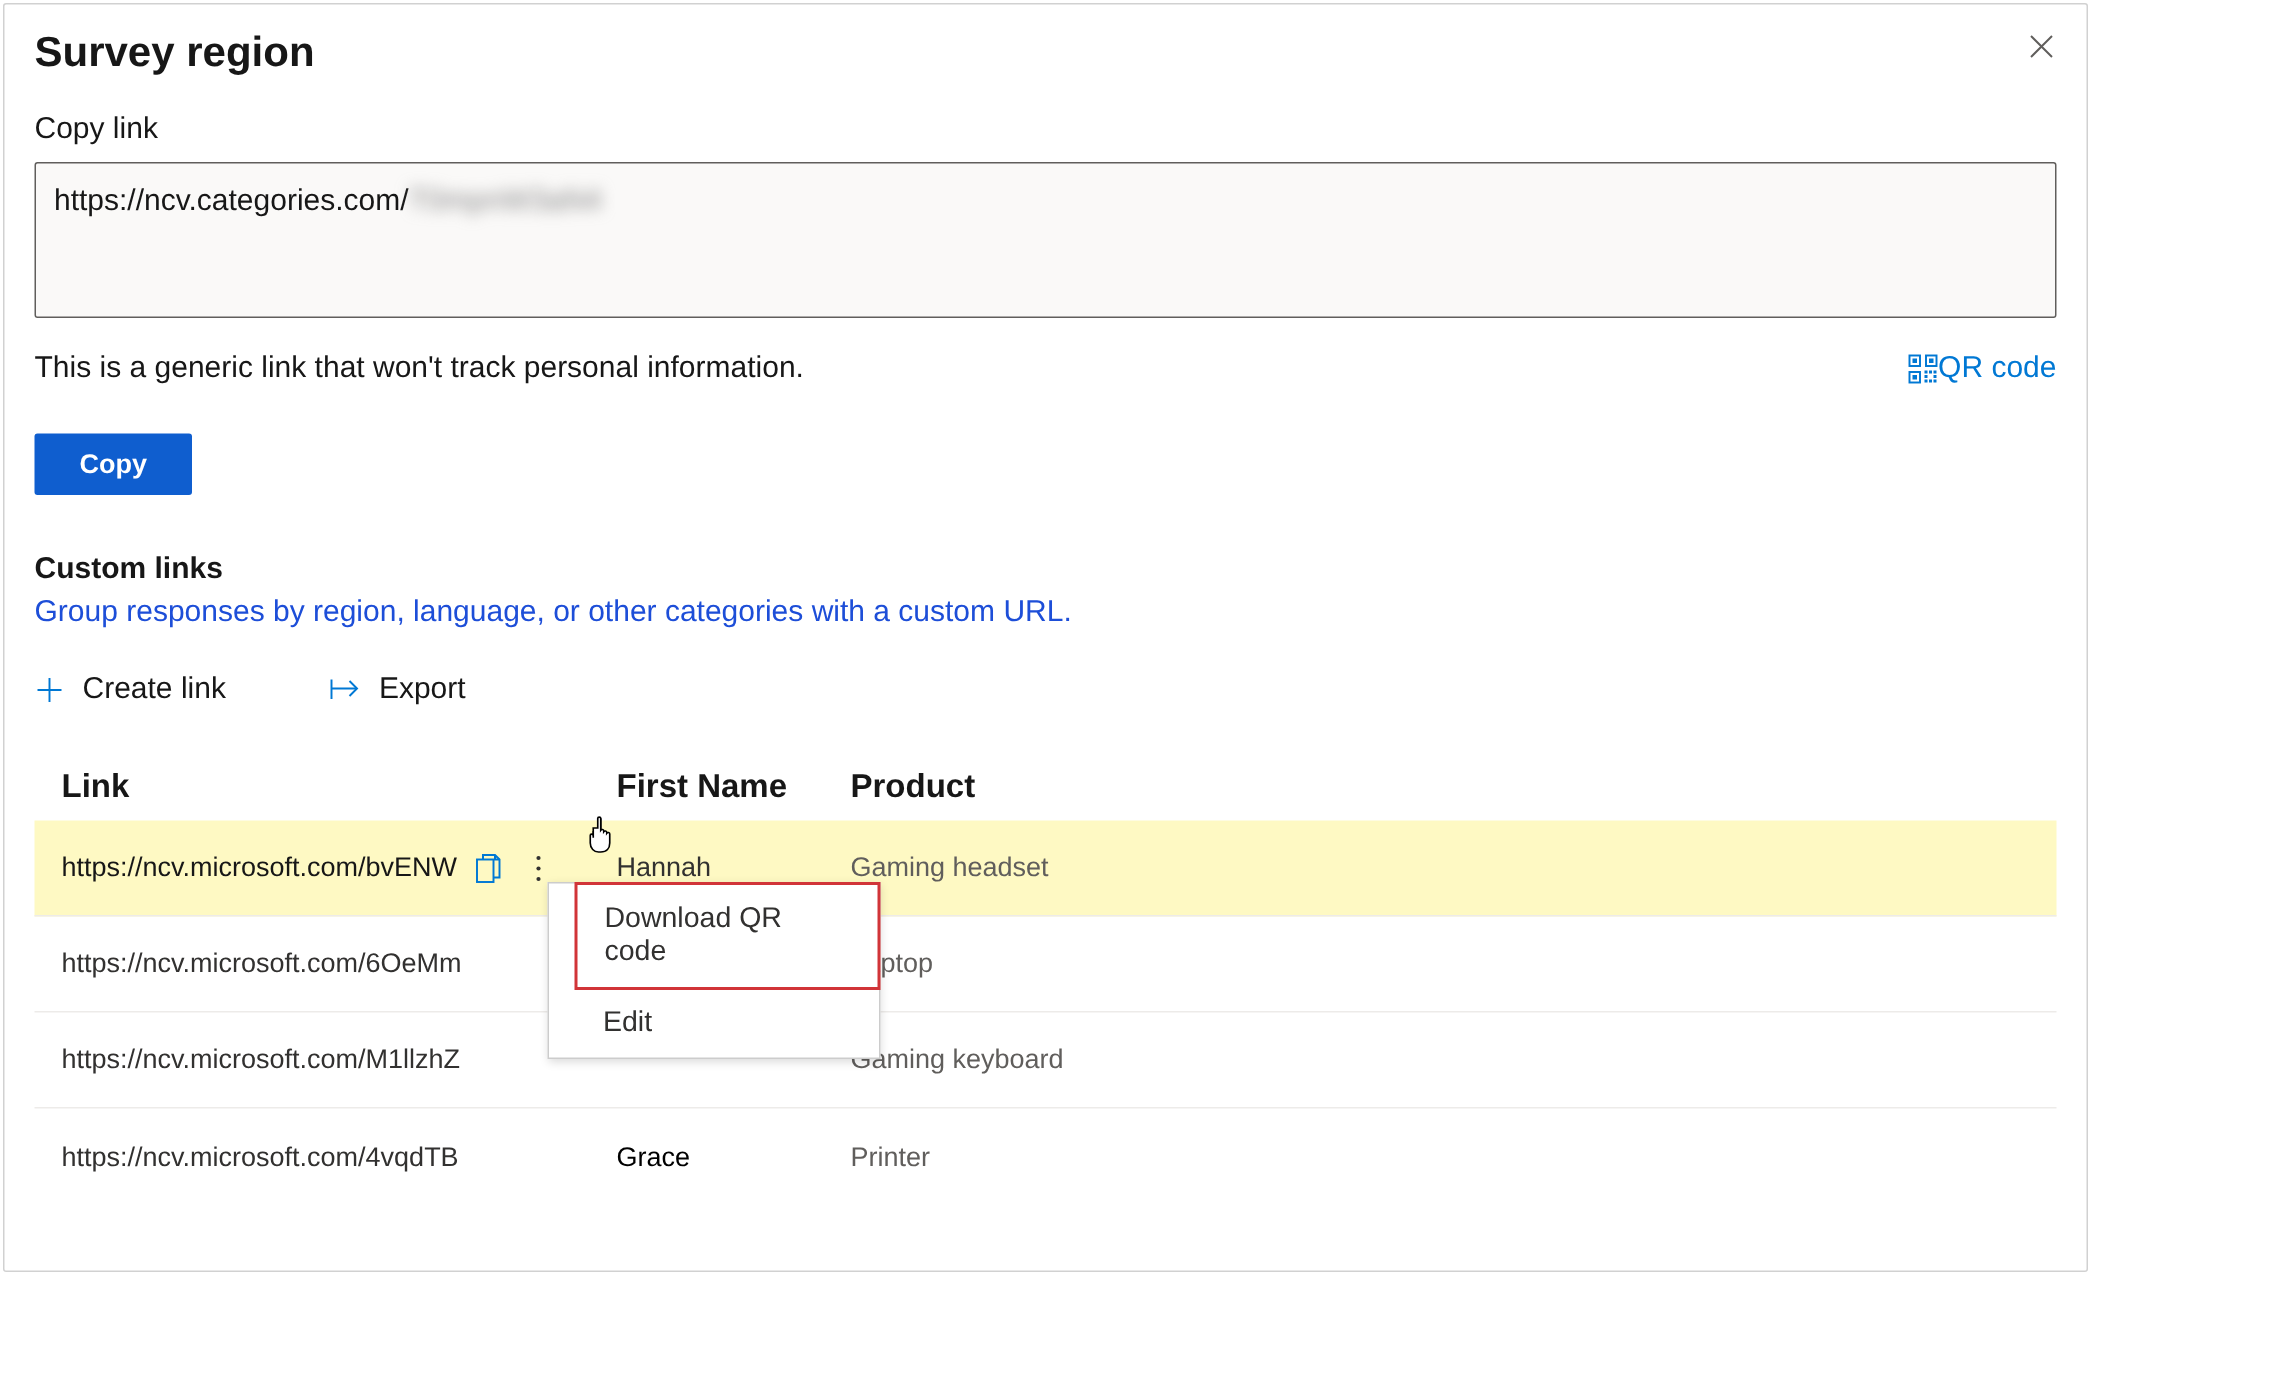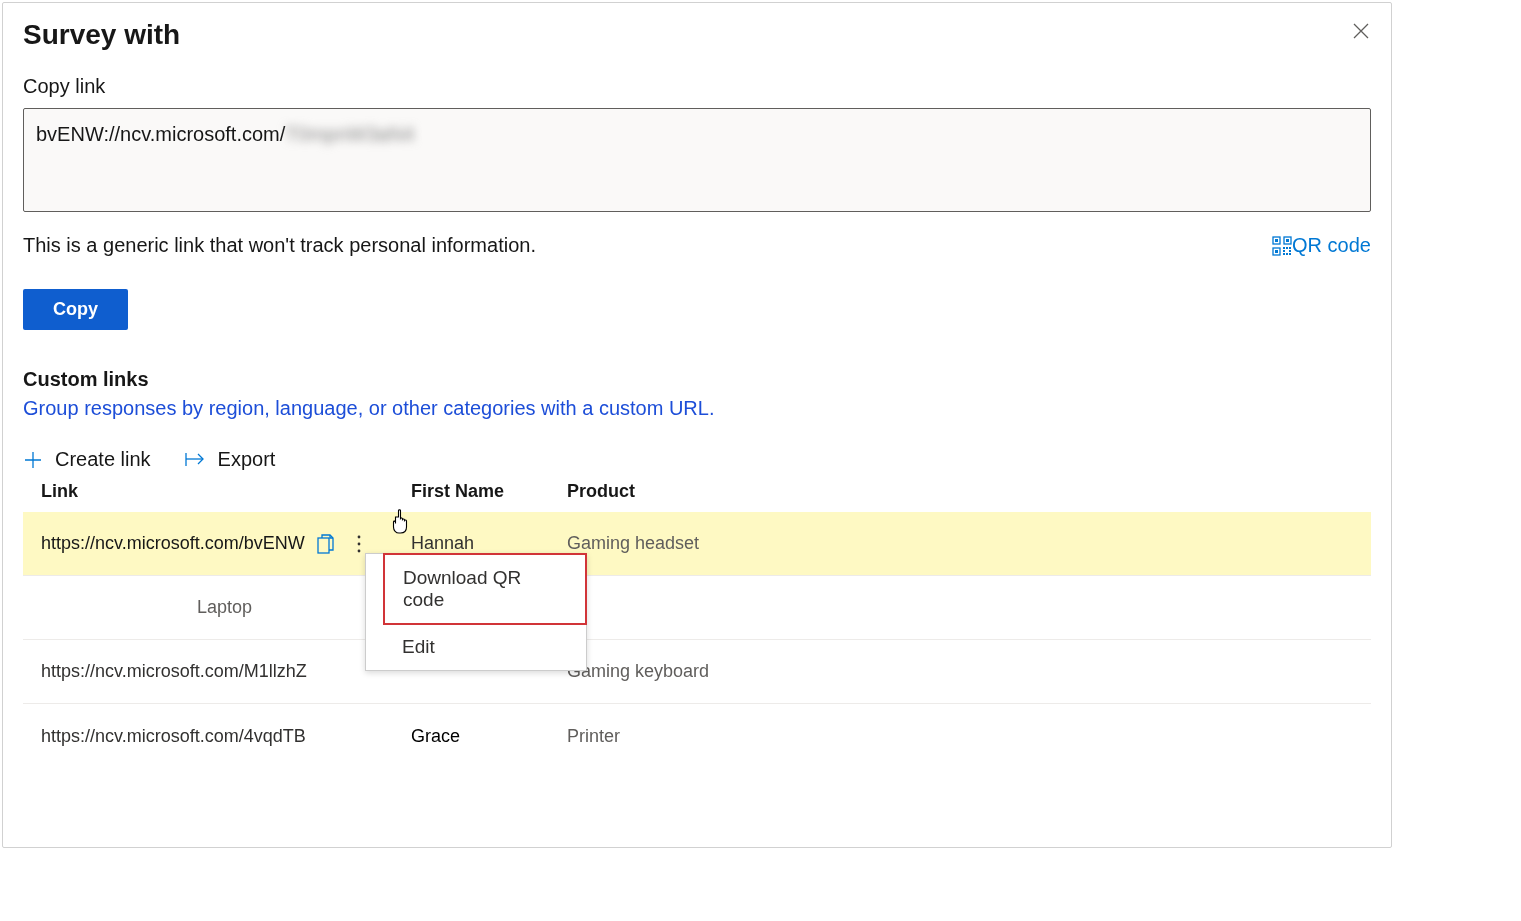--- a/index.html
+++ b/index.html
@@ -102,41 +102,42 @@
       color: #171717;
       margin-bottom: 6px;
     }
     .custom-desc {
       font-size: 20px;
       color: #1d4ed8;
       margin-bottom: 28px;
     }
     .action-row {
       display: flex;
-      gap: 33px;
+      gap: 68px;
+      margin-bottom: 30px;
     }
     .action-link {
       display: flex;
       align-items: center;
       gap: 12px;
       font-size: 20px;
       color: #171717;
       cursor: pointer;
     }
     .action-link svg {
       color: #0078d4;
     }
     .table {
       width: 100%;
       position: relative;
     }
     .thead {
       display: flex;
       padding: 10px 18px;
-      font-size: 18px;
+      font-size: 22px;
       font-weight: 600;
       color: #171717;
     }
     .col-link { width: 370px; flex-shrink: 0; }
     .col-fname { width: 156px; flex-shrink: 0; }
     .col-product { flex: 1; }
     .trow {
       display: flex;
       align-items: center;
       padding: 0 18px;
@@ -212,32 +213,32 @@
     .trow.selected .col-fname {
       color: #323130;
     }
   </style>
 </head>
 <body>
 
 <div class="panel">
 
   <div class="header-row">
-    <h1 class="page-title">Survey with</h1>
+    <h1 class="page-title">Survey region</h1>
     <button class="close-btn">
       <svg width="20" height="20" viewBox="0 0 20 20" fill="none">
         <path d="M3 3 L17 17 M17 3 L3 17" stroke="currentColor" stroke-width="1.3"></path>
       </svg>
     </button>
   </div>
 
   <div class="section-label">Copy link</div>
 
   <div class="link-box">
-    <span class="link-visible">bvENW://ncv.microsoft.com/</span><span class="link-blur">T0mpnW3aN4</span>
+    <span class="link-visible">https://ncv.categories.com/</span><span class="link-blur">T0mpnW3aN4</span>
   </div>
 
   <div class="hint-row">
     <div class="hint-text">This is a generic link that won't track personal information.</div>
     <div class="qr-link">
       <svg width="20" height="20" viewBox="0 0 20 20">
         <rect x="1" y="1" width="7" height="7" fill="none" stroke="#0078d4" stroke-width="1.3"></rect>
         <rect x="3" y="3" width="3" height="3" fill="#0078d4"></rect>
         <rect x="12" y="1" width="7" height="7" fill="none" stroke="#0078d4" stroke-width="1.3"></rect>
         <rect x="14" y="3" width="3" height="3" fill="#0078d4"></rect>
@@ -305,20 +306,23 @@
                 <circle cx="2" cy="16" r="1.4" fill="#323130"></circle>
               </svg>
             </button>
           </span>
         </div>
         <div class="col-fname">Hannah</div>
         <div class="col-product">Gaming headset</div>
       </div>
 
       <div class="trow">
+        <div class="col-link">
+            <span class="url-text">https://ncv.microsoft.com/6OeMm</span>
+          </div>
         <div class="col-fname"></div>
         <div class="col-product">Laptop</div>
       </div>
 
       <div class="trow">
         <div class="col-link">
             <span class="url-text">https://ncv.microsoft.com/M1llzhZ</span>
           </div>
         <div class="col-fname"></div>
         <div class="col-product">Gaming keyboard</div>

